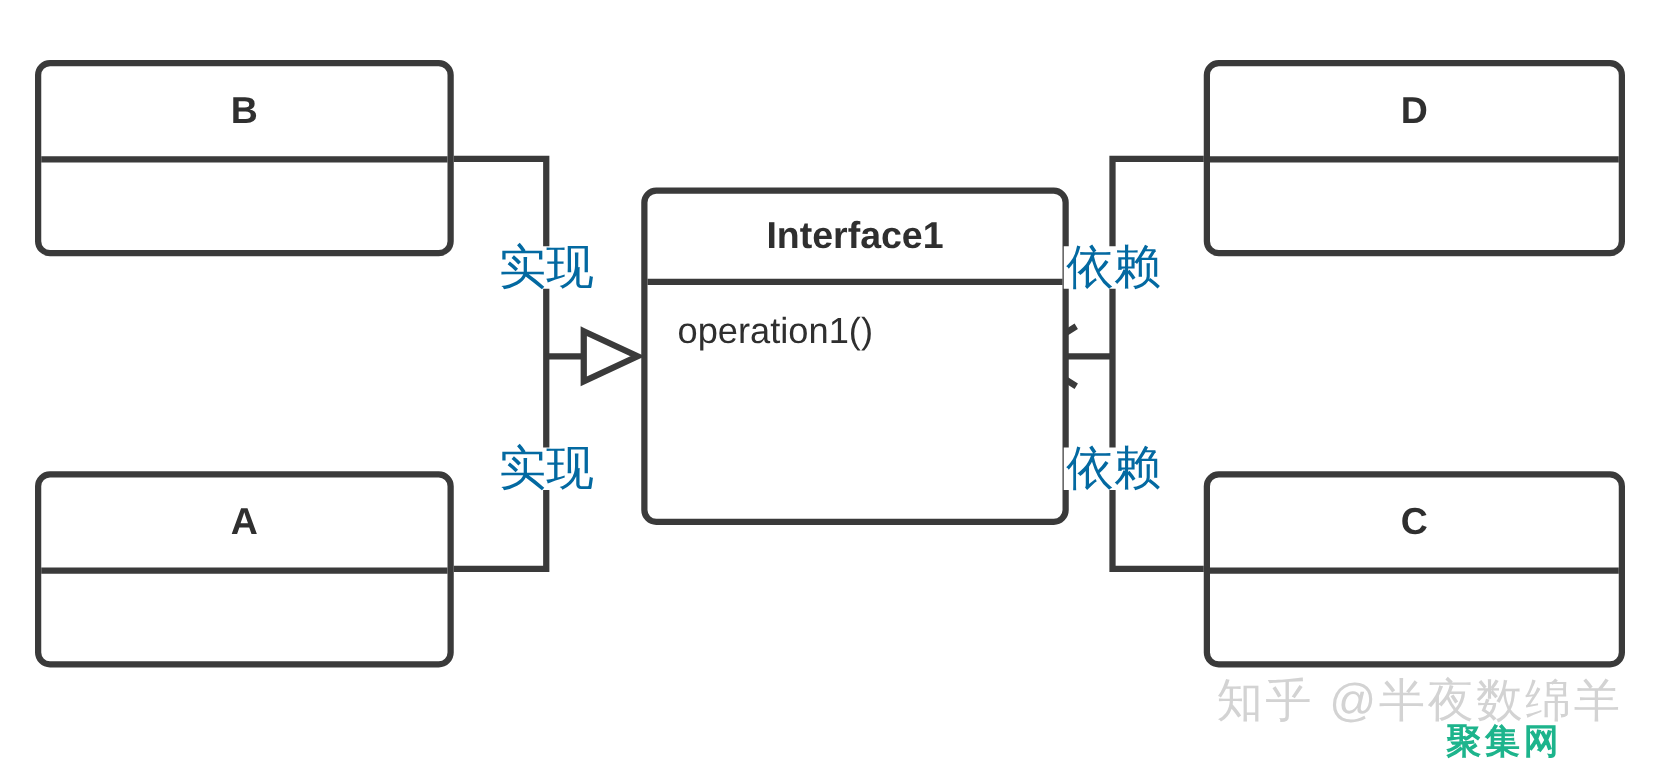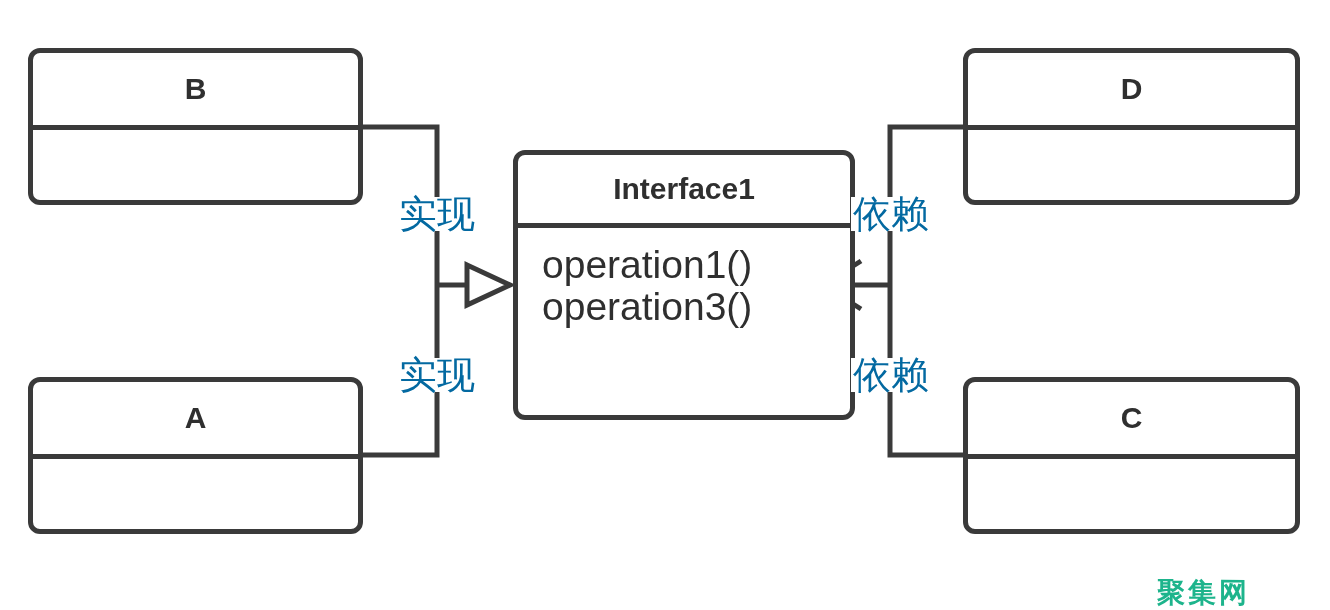--- a/index.html
+++ b/index.html
@@ -27,21 +27,21 @@
     font-weight:bold;
     font-size:30px;
     color:#2f2f2f;
   }
   .uml-box .bd{flex:1;}
   
   .iface{display:flex;flex-direction:column;}
   .iface .hd{height:68px;line-height:68px;}
   .iface .ops{
     padding:16px 0 0 24px;
-    font-size:39px;
+    font-size:29px;
     color:#2f2f2f;
   }
   .iface .ops div{height:42px;line-height:42px;}
   
   .edge-label{
     position:absolute;
     background:#ffffff;
     color:#0369a1;
     font-size:38px;
     line-height:34px;
@@ -102,24 +102,24 @@
 
   <div class="uml-box" style="left:963px;top:377px;width:337px;height:157px;">
     <div class="hd">C</div>
     <div class="bd"></div>
   </div>
 
   <div class="uml-box iface" style="left:513px;top:150px;width:342px;height:270px;">
     <div class="hd">Interface1</div>
     <div class="ops">
       <div>operation1()</div>
-      <div>operation3()</div>
     </div>
   </div>
 
   <span class="edge-label" style="left:437px;top:197px;">实现</span>
   <span class="edge-label" style="left:437px;top:358px;">实现</span>
   <span class="edge-label" style="left:891px;top:197px;">依赖</span>
   <span class="edge-label" style="left:891px;top:358px;">依赖</span>
 
+  <span class="wm-author">知乎 @半夜数绵羊</span>
   <span class="wm-site">聚集网</span>
 
 </div>
 
 </body></html>

